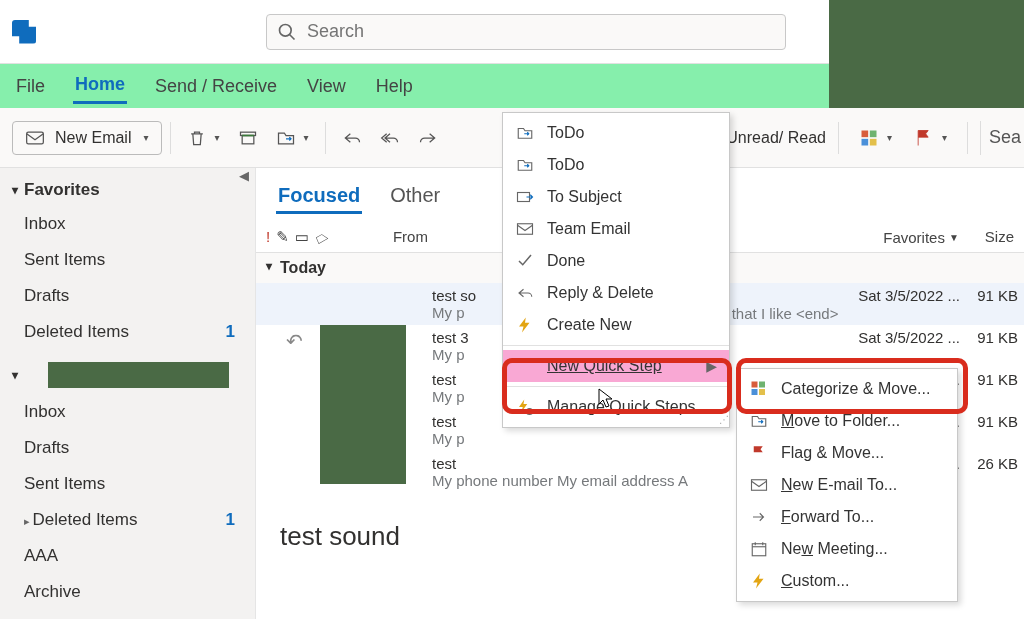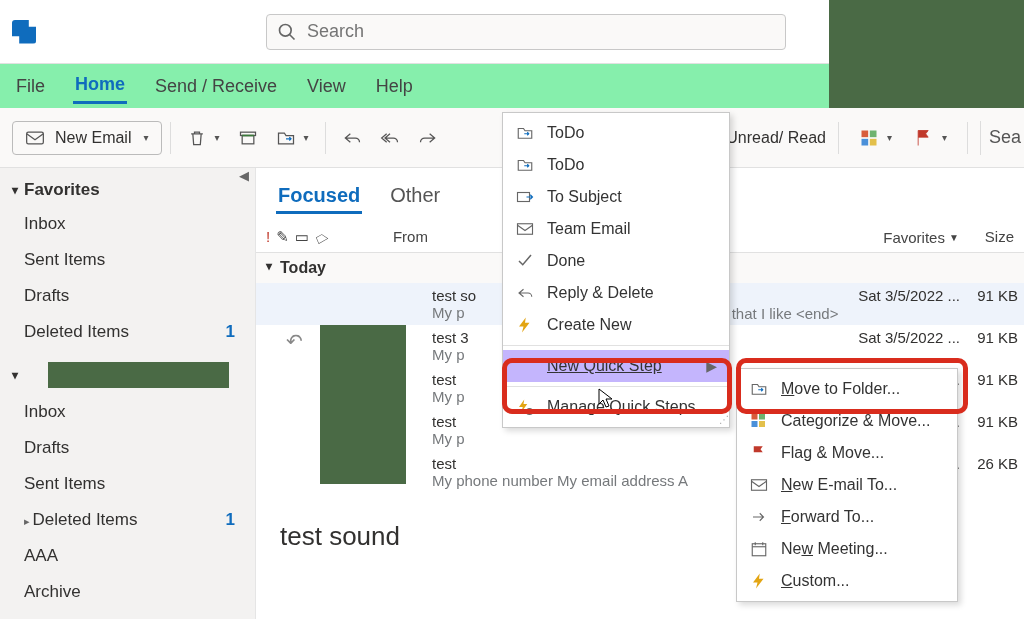--- a/index.html
+++ b/index.html
@@ -54,21 +54,21 @@
   .row .undo { position:absolute; left:30px; top:4px; font-size:20px; color:#888;}
   .avatar-redact { position:absolute; left:64px; top:0; width:86px; height:201px; background:#4a6a45;}
   .reading { padding: 28px 24px; font-size:26px; }
 
   
   .menu1 { position:absolute; left:502px; top:112px; width:228px; background:#fff; border:1px solid #c8c8c8; box-shadow: 3px 3px 6px rgba(0,0,0,.15); z-index:10; padding:4px 0;}
   .menu1 .mi, .menu2 .mi { display:flex; align-items:center; gap:12px; padding: 6px 12px; font-size:16px; color:#333;}
   .menu1 .mi .ic, .menu2 .mi .ic { width:20px; height:20px; flex:0 0 20px; display:flex; align-items:center; justify-content:center; color:#666;}
   .menu1 .hr { height:1px; background:#e1e1e1; margin:4px 0;}
   .mi .chev { margin-left:auto; color:#666; font-size:14px;}
-  .mi.hover { background:#c4b5fd; }
+  .mi.hover { background:#f9a8d4; }
   .mi.hover .lbl { text-decoration: underline; }
   .u { text-decoration: underline; text-decoration-thickness:1px;}
   .redbox1 { position:absolute; left:502px; top:358px; width:230px; height:56px; border:5px solid #d92c1d; border-radius:10px; z-index:20; pointer-events:none;}
   .redbox2 { position:absolute; left:736px; top:358px; width:232px; height:56px; border:5px solid #d92c1d; border-radius:10px; z-index:20; pointer-events:none;}
   .menu2 { position:absolute; left:736px; top:368px; width:222px; background:#fff; border:1px solid #c8c8c8; box-shadow: 3px 3px 6px rgba(0,0,0,.15); z-index:10; padding:4px 0;}
   .resize-grip { position:absolute; right:2px; bottom:2px; font-size:10px; color:#aaa; letter-spacing:-2px;}
   .cursor { position:absolute; left:598px; top:388px; z-index:30; pointer-events:none; font-size:16px; color:#000;}
 
   svg { display:block; }
 </style>
@@ -363,36 +363,36 @@
       </span>
       <span class="lbl"><span class="u">M</span>anage Quick Steps...</span>
     </div>
   <span class="resize-grip">⋰</span>
 </div>
 
 <div class="menu2">
   <div class="mi">
       <span class="ic">
         <svg width="18" height="18" viewBox="0 0 24 24">
-          <path d="M3 6h7l2 3h9v10H3z" fill="none" stroke="#666" stroke-width="1.5"></path>
-          <path d="M11 13h6m-2-2 2 2-2 2" fill="none" stroke="#0f6cbd" stroke-width="1.5"></path>
-        </svg>
-      </span>
-      <span class="lbl"><span class="u">M</span>ove to Folder...</span>
-    </div>
-  <div class="mi">
-      <span class="ic">
-        <svg width="18" height="18" viewBox="0 0 24 24">
           <rect x="2" y="2" width="8" height="8" fill="#d85c3b"></rect>
           <rect x="12" y="2" width="8" height="8" fill="#6fb36f"></rect>
           <rect x="2" y="12" width="8" height="8" fill="#4a90d9"></rect>
           <rect x="12" y="12" width="8" height="8" fill="#e3c04b"></rect>
         </svg>
       </span>
       <span class="lbl">Categorize &amp; Move...</span>
+    </div>
+  <div class="mi">
+      <span class="ic">
+        <svg width="18" height="18" viewBox="0 0 24 24">
+          <path d="M3 6h7l2 3h9v10H3z" fill="none" stroke="#666" stroke-width="1.5"></path>
+          <path d="M11 13h6m-2-2 2 2-2 2" fill="none" stroke="#0f6cbd" stroke-width="1.5"></path>
+        </svg>
+      </span>
+      <span class="lbl"><span class="u">M</span>ove to Folder...</span>
     </div>
   <div class="mi">
       <span class="ic">
         <svg width="18" height="18" viewBox="0 0 24 24">
           <path d="M5 3v18M5 3h12l-3 4 3 4H5" fill="#c0392b"></path>
         </svg>
       </span>
       <span class="lbl">Flag &amp; Move...</span>
     </div>
   <div class="mi">

